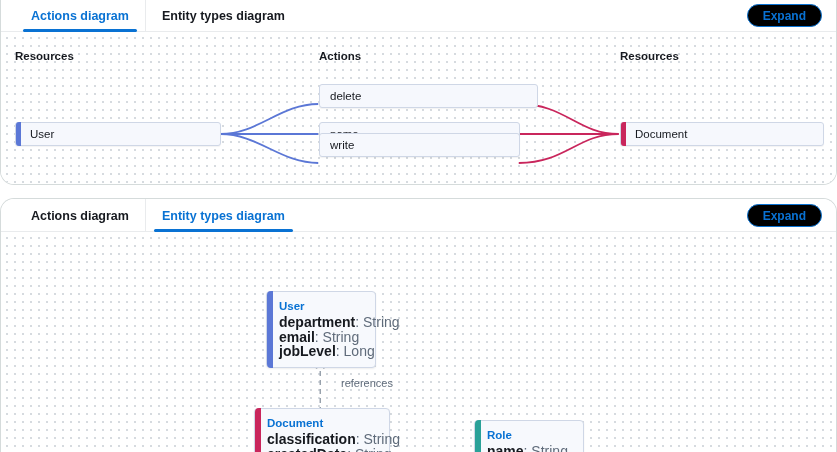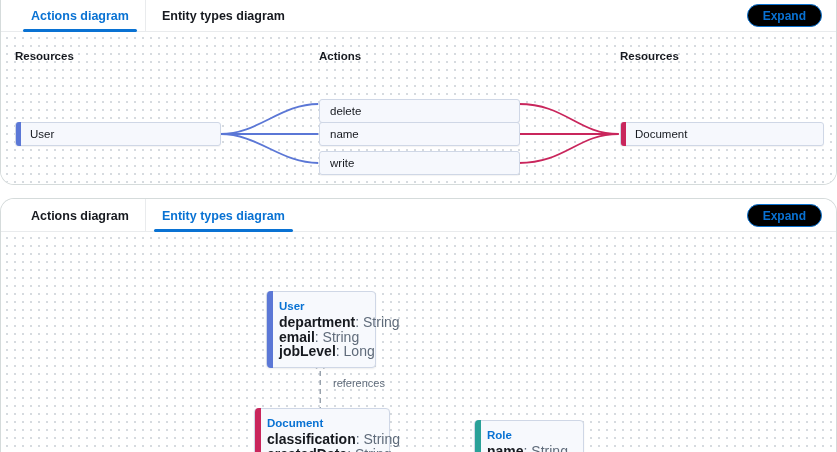--- a/index.html
+++ b/index.html
@@ -218,27 +218,27 @@
       <path d="M519,72  C566,72 578,102 619,102" fill="none" stroke="#c9265c" stroke-width="1.8"></path>
       <path d="M519,102 L619,102" fill="none" stroke="#c9265c" stroke-width="1.8"></path>
       <path d="M519,131 C566,131 578,102 619,102" fill="none" stroke="#c9265c" stroke-width="1.8"></path>
     </svg>
 
     <div class="node accent" style="left:14px; top:90px; width:206px;">
       <span class="bar bar-blue"></span>
       <span>User</span>
     </div>
 
-    <div class="node" style="left:318px; top:67px; width:201px;">
+    <div class="node" style="left:318px; top:52px; width:219px;">
       <span>delete</span>
     </div>
     <div class="node" style="left:318px; top:90px; width:201px;">
       <span>name</span>
     </div>
-    <div class="node" style="left:318px; top:119px; width:201px;">
+    <div class="node" style="left:318px; top:101px; width:201px;">
       <span>write</span>
     </div>
 
     <div class="node accent" style="left:619px; top:90px; width:204px;">
       <span class="bar bar-crimson"></span>
       <span>Document</span>
     </div>
 
   </div>
 </div>
@@ -261,21 +261,21 @@
 
     <svg class="edges" viewBox="0 0 837 222" preserveAspectRatio="none">
       <defs>
         <marker id="openArrow" markerWidth="10" markerHeight="10" refX="7.5" refY="4" orient="auto">
           <path d="M1,1 L8,4 L1,7" fill="none" stroke="#8b96a3" stroke-width="1.2"></path>
         </marker>
       </defs>
       <line x1="320" y1="180" x2="320" y2="128" stroke="#8b96a3" stroke-width="1.3" stroke-dasharray="5,4" marker-end="url(#openArrow)"></line>
     </svg>
 
-    <div class="edge-label" style="left:332px; top:145px;">references</div>
+    <div class="edge-label" style="left:340px; top:145px;">references</div>
 
     <div class="card" style="left:265px; top:59px; width:110px;">
       <span class="bar bar-blue"></span>
       <div class="card-title">User</div>
       <div class="attr">
         <span class="k">department</span><span>: </span><span>String</span>
       </div>
       <div class="attr">
         <span class="k">email</span><span>: </span><span>String</span>
       </div>

